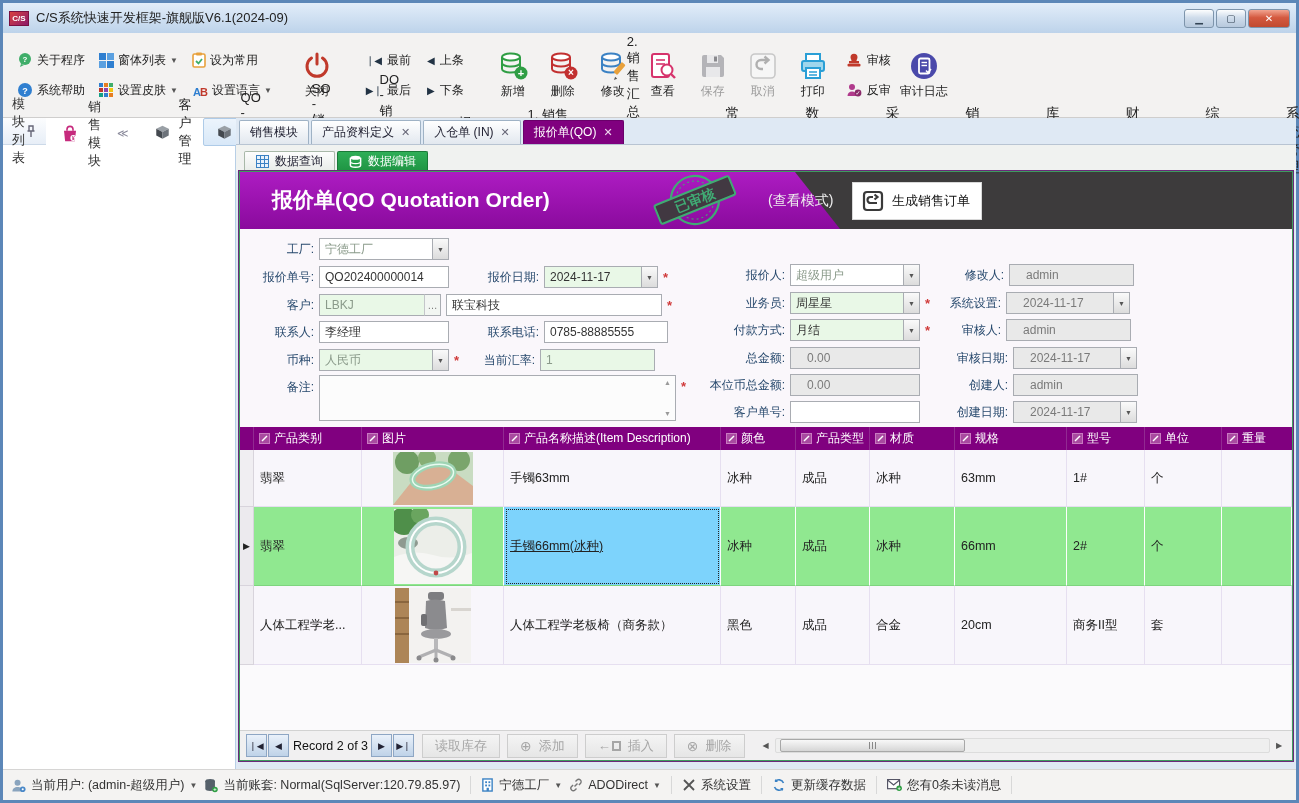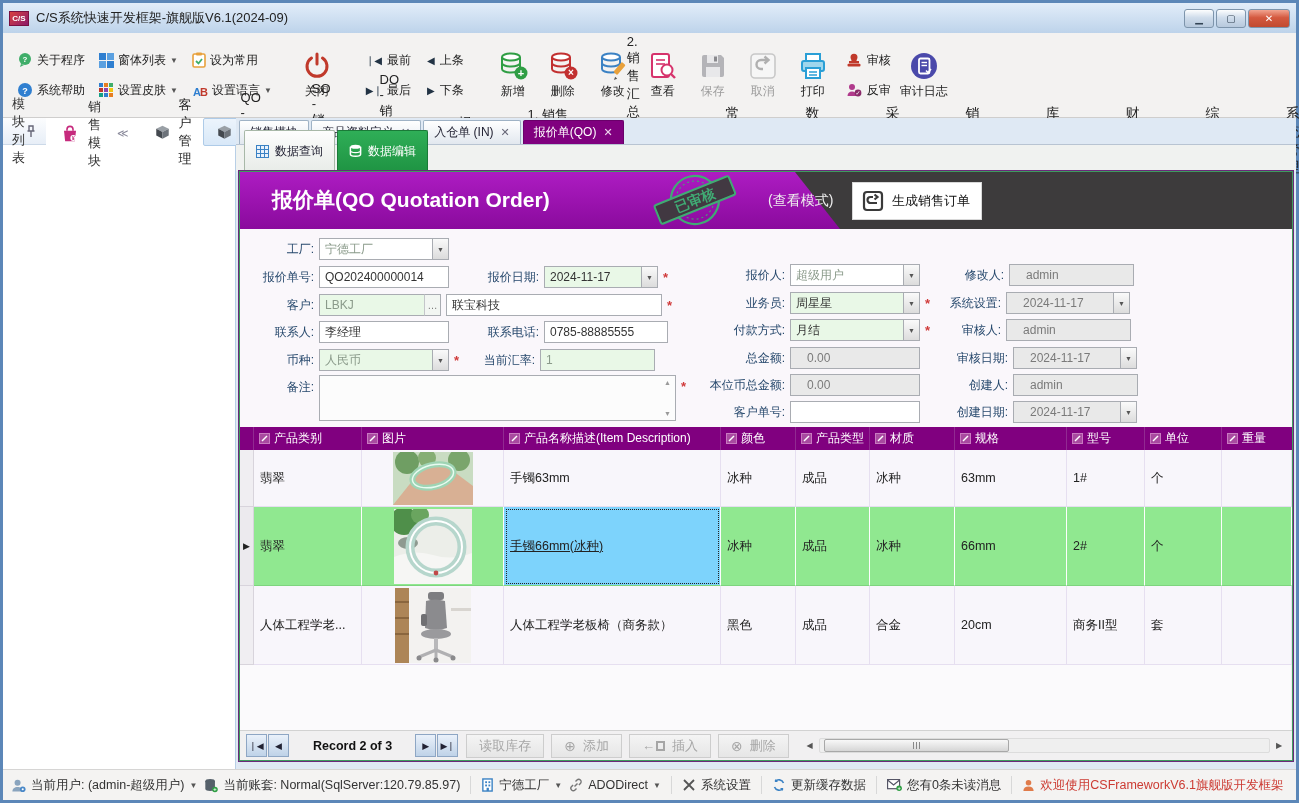--- a/index.html
+++ b/index.html
@@ -37,21 +37,21 @@
   .sb-module.selected { background:linear-gradient(#fafafa,#e9e9e9); border:1px solid #c6c6c6; border-radius:2px; }
   .sb-bottom { margin-top:auto; height:24px; display:flex; align-items:center; justify-content:flex-end; padding-right:14px; color:#889; font-size:10px; border-top:1px solid #eee; }
   
   .content { flex:1; display:flex; flex-direction:column; background:#dfe9f4; min-width:0; }
   .doctabs { height:26px; flex:0 0 26px; display:flex; align-items:flex-end; padding:2px 0 0 3px; gap:2px; background:#dfe9f4; }
   .dtab { height:24px; display:flex; align-items:center; gap:7px; padding:0 10px; font-size:12px; color:#223; background:linear-gradient(#ffffff,#e2e8ef); border:1px solid #9fb2c5; border-bottom:none; border-radius:2px 2px 0 0; }
   .dtab .x { font-size:11px; color:#667; }
   .dtab.active { background:#80007f; color:#fff; border-color:#6a006a; }
   .dtab.active .x { color:#f0d8f0; }
   .subtabs { height:27px; flex:0 0 27px; display:flex; align-items:flex-end; background:#f0f2f0; padding-left:8px; gap:2px; border-top:1px solid #b8c4d2; }
-  .stab { height:41px; display:flex; align-items:center; gap:6px; padding:8px 11px; font-size:12px; color:#223; background:linear-gradient(#fdfdfd,#e8ece8); border:1px solid #a8b8a8; border-bottom:none; border-radius:2px 2px 0 0; }
+  .stab { height:20px; display:flex; align-items:center; gap:6px; padding:8px 11px; font-size:12px; color:#223; background:linear-gradient(#fdfdfd,#e8ece8); border:1px solid #a8b8a8; border-bottom:none; border-radius:2px 2px 0 0; }
   .stab.active { background:linear-gradient(#2fae57,#1f9443); color:#fff; border-color:#1a7a38; }
   .panel { flex:1; margin:0 3px 8px 3px; border:1px solid #3f9b5f; outline:1px solid #6a2a7a; background:#faf7fb; display:flex; flex-direction:column; min-height:0; }
   
   .banner { height:57px; flex:0 0 57px; background:#3d3b3c; position:relative; overflow:hidden; }
   .banner-wedge { position:absolute; left:0; top:0; bottom:0; width:600px; background:linear-gradient(180deg,#ad1cc2,#8a0a9d); clip-path:polygon(0 0,555px 0,600px 100%,0 100%); }
   .banner-title { position:absolute; left:32px; top:14px; font-size:21px; font-weight:bold; color:#fff; }
   .stamp { position:absolute; left:390px; top:1px; opacity:.95; }
   .banner-mode { position:absolute; left:528px; top:20px; color:#eee; font-size:14px; }
   .banner-btn { position:absolute; left:612px; top:10px; height:38px; width:130px; background:#fff; border:1px solid #d8d8d8; display:flex; align-items:center; gap:7px; padding:0 8px; font-size:13px; color:#111; }
   
@@ -78,21 +78,21 @@
   .grow.sel .gc { border-right-color:#fdfdfd; border-bottom-color:#7ed47e; }
   .gind { background:#f0eef2; border-right:1px solid #d8d4dc; border-bottom:1px solid #d8d4dc; display:flex; align-items:center; justify-content:center; font-size:9px; color:#222; }
   .grow.sel .gind { background:#eceaee; }
   .editor { background:#7dd3fc; outline:1px dotted #222; outline-offset:-3px; align-self:stretch;text-decoration:underline; }
   .imgcell { justify-content:center; padding-left:0; }
   .cw0{width:14px;flex:0 0 14px}.cw1{width:108px;flex:0 0 108px}.cw2{width:142px;flex:0 0 142px}.cw3{width:217px;flex:0 0 217px}.cw4{width:75px;flex:0 0 75px}.cw5{width:74px;flex:0 0 74px}.cw6{width:85px;flex:0 0 85px}.cw7{width:112px;flex:0 0 112px}.cw8{width:78px;flex:0 0 78px}.cw9{width:77px;flex:0 0 77px}.cw10{flex:1}
   .gblank { flex:1; background:#fbfafc; border-right:1px solid #eee; }
   
   .nav { height:30px; flex:0 0 30px; background:#f1f0f1; border-top:1px solid #d2d2d2; display:flex; align-items:center; padding:0 6px; }
   .nav-btn { width:21px; height:23px; background:linear-gradient(#eaf1fa,#bfd2e8); border:1px solid #8ea6c4; display:flex; align-items:center; justify-content:center; font-size:9px; color:#223; margin-right:1px; }
-  .rec-label { font-size:12.5px; color:#111; margin:0 23px; font-weight:bold; }
+  .rec-label { font-size:12.5px; color:#111; margin:0 3px; font-weight:normal; }
   .dis-btn { height:24px; padding:8px 12px; display:flex; align-items:center; gap:7px; color:#a6a6a6; font-size:13px; background:linear-gradient(#f4f4f4,#e6e6e6); border:1px solid #cdcdcd; margin-left:7px; }
   .dis-btn .ic { font-size:14px; }
   .ins-icon { display:flex; align-items:center; gap:1px; }
   .ins-icon .sq { width:9px; height:10px; border:2px solid #a6a6a6; }
   .hscroll { flex:1; display:flex; align-items:center; margin-left:14px; gap:2px; }
   .hs-arrow { font-size:8px; color:#555; width:14px; text-align:center; }
   .hs-track { flex:1; height:15px; background:#efefef; border:1px solid #dcdcdc; border-radius:2px; position:relative; }
   .hs-thumb { position:absolute; left:4px; top:0; width:185px; height:13px; background:linear-gradient(#f8f8f8,#d6d6d6); border:1px solid #a8a8a8; border-radius:2px; display:flex; align-items:center; justify-content:center; gap:2px; }
   .hs-thumb i { display:block; width:1px; height:7px; background:#888; }
   
@@ -977,24 +977,15 @@
           <svg width="15" height="12" viewBox="0 0 16 13">
             <rect x="0.5" y="0.5" width="13" height="10" fill="#fff" stroke="#556" stroke-width="1.3"></rect>
             <path d="M0.5 1l6.5 5.5L13.5 1" fill="none" stroke="#556" stroke-width="1.3"></path>
             <circle cx="13" cy="10" r="3" fill="#2f9e44"></circle>
             <text x="13" y="12.3" font-size="6" fill="#fff" text-anchor="middle" font-weight="bold">+</text>
           </svg>
         </span>
       <span>您有0条未读消息</span>
     </div>
     <div class="st-sep"></div>
-    <div class="st-item st-red">
-      <span>
-          <svg width="13" height="13" viewBox="0 0 14 14">
-            <circle cx="7" cy="4" r="3" fill="#e07b4a"></circle>
-            <path d="M1.5 13c0-3.2 2.3-4.8 5.5-4.8S12.5 9.8 12.5 13z" fill="#e07b4a"></path>
-          </svg>
-        </span>
-      <span>欢迎使用CSFrameworkV6.1旗舰版开发框架</span>
-    </div>
   </div>
 
 </div>
 
 </body></html>

